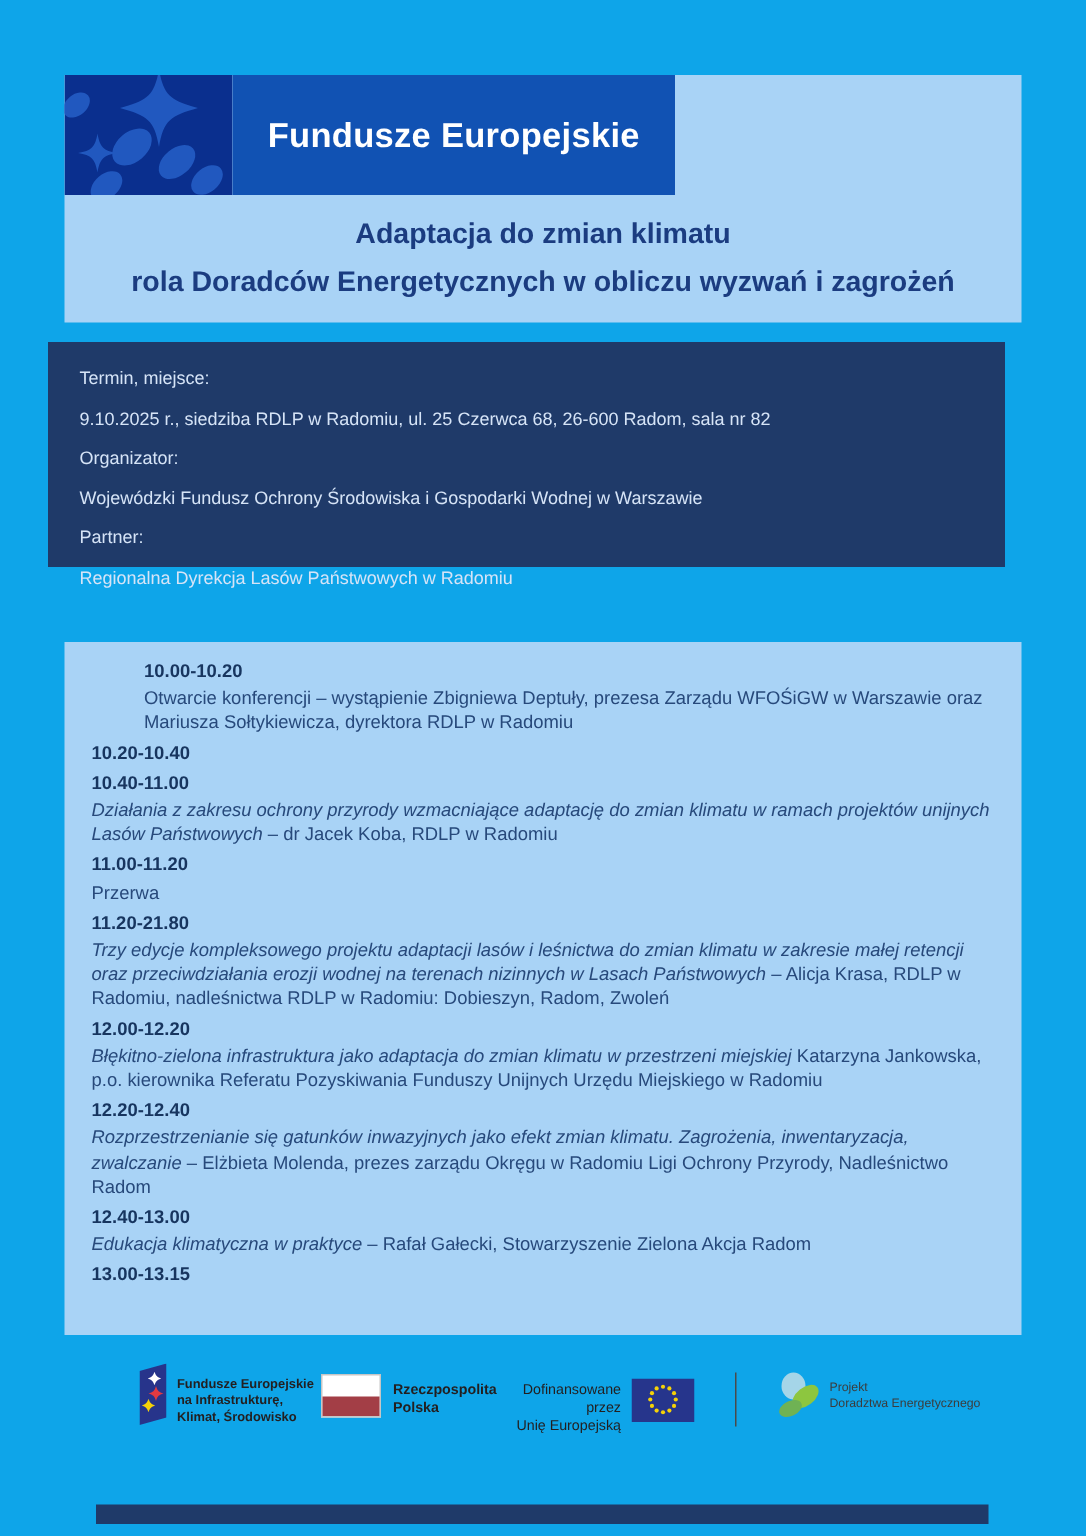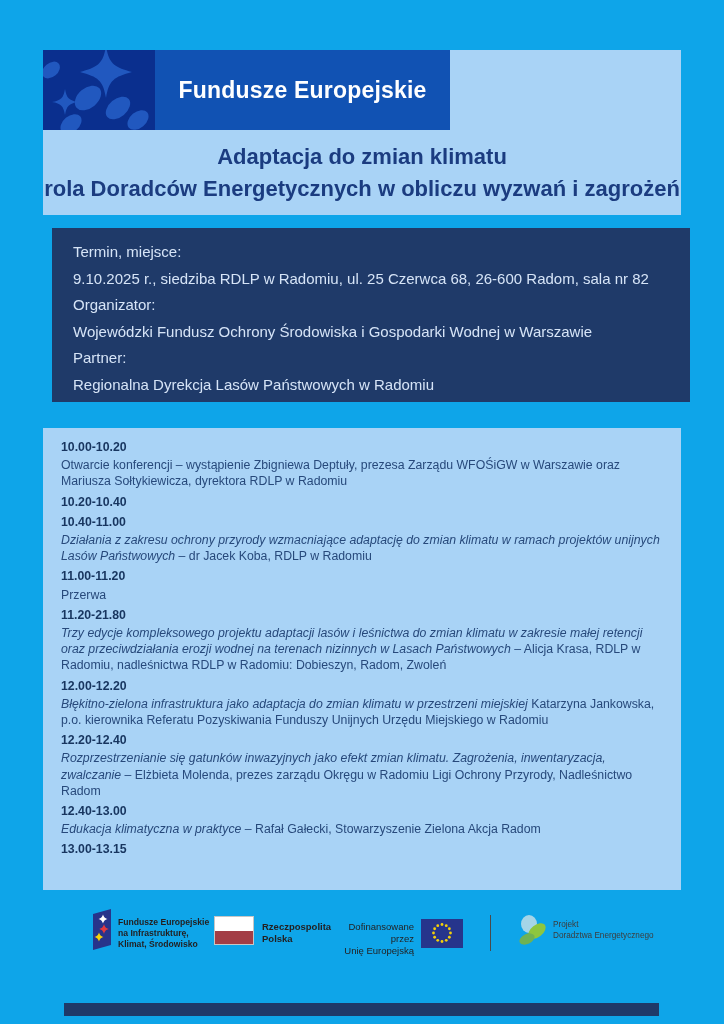--- a/index.html
+++ b/index.html
@@ -7,32 +7,32 @@
        -webkit-font-smoothing:antialiased;}
   .page{position:relative;width:724px;height:1024px;overflow:hidden;background:#0ea5e9;}
 
   
   .title-band{position:absolute;left:43px;top:50px;width:638px;height:165px;background:#a9d3f6;}
   .banner{position:absolute;left:0;top:0;height:80px;display:flex;}
   .banner-square{width:112px;height:80px;display:block;}
   .banner-strip{width:295px;height:80px;background:#1152b3;color:#ffffff;font-weight:bold;
                 font-size:23px;display:flex;align-items:center;justify-content:center;letter-spacing:.2px;}
   .titles{position:absolute;top:91px;left:0;width:100%;text-align:center;color:#1b3c80;
-          font-weight:bold;font-size:22px;line-height:32px;}
+          font-weight:bold;font-size:19px;line-height:32px;}
 
   
-  .info-box{position:absolute;left:52px;top:228px;width:638px;height:174px;background:#1f3a69;
-            color:#d6e4f7;font-size:15px;line-height:26.5px;padding:11px 21px;box-sizing:border-box;}
+  .info-box{position:absolute;left:32px;top:228px;width:638px;height:150px;background:#1f3a69;
+            color:#d6e4f7;font-size:12px;line-height:26.5px;padding:11px 21px;box-sizing:border-box;}
 
   
   .agenda{position:absolute;left:43px;top:428px;width:638px;height:462px;background:#a9d3f6;
           padding:11px 18px;box-sizing:border-box;color:#27497b;font-size:12.3px;line-height:16.2px;
           overflow:hidden;}
   .agenda .item{margin-top:4px;}
-  .agenda .item:first-child{margin-top:0;}
+  .agenda .item:first-child{margin-top:0;margin-left:35px;}
   .agenda .time{font-weight:bold;color:#17355f;}
   .agenda .desc{margin-top:2px;}
   .agenda .topic{font-style:italic;}
 
   
   .footer-text{color:#231f20;}
   .feniks-flag{position:absolute;left:93px;top:909px;}
   .feniks-text{position:absolute;left:118px;top:917px;font-size:8.6px;font-weight:bold;line-height:10.8px;}
   .pl-flag{position:absolute;left:214px;top:916px;width:40px;height:29px;border:1px solid #c6c6c6;
            box-sizing:border-box;background:#ffffff;}

